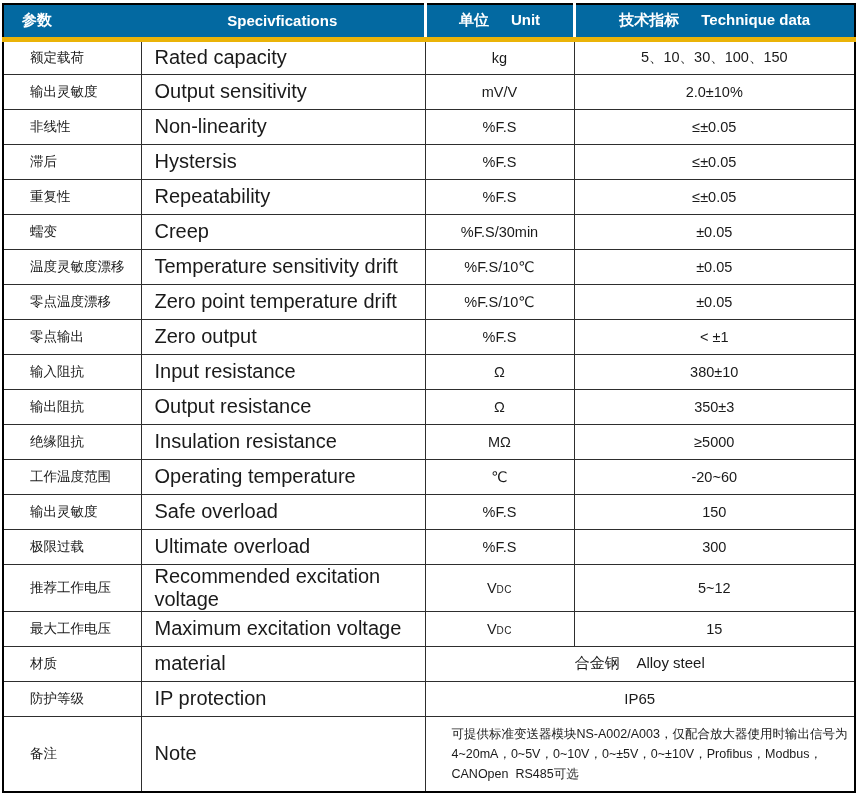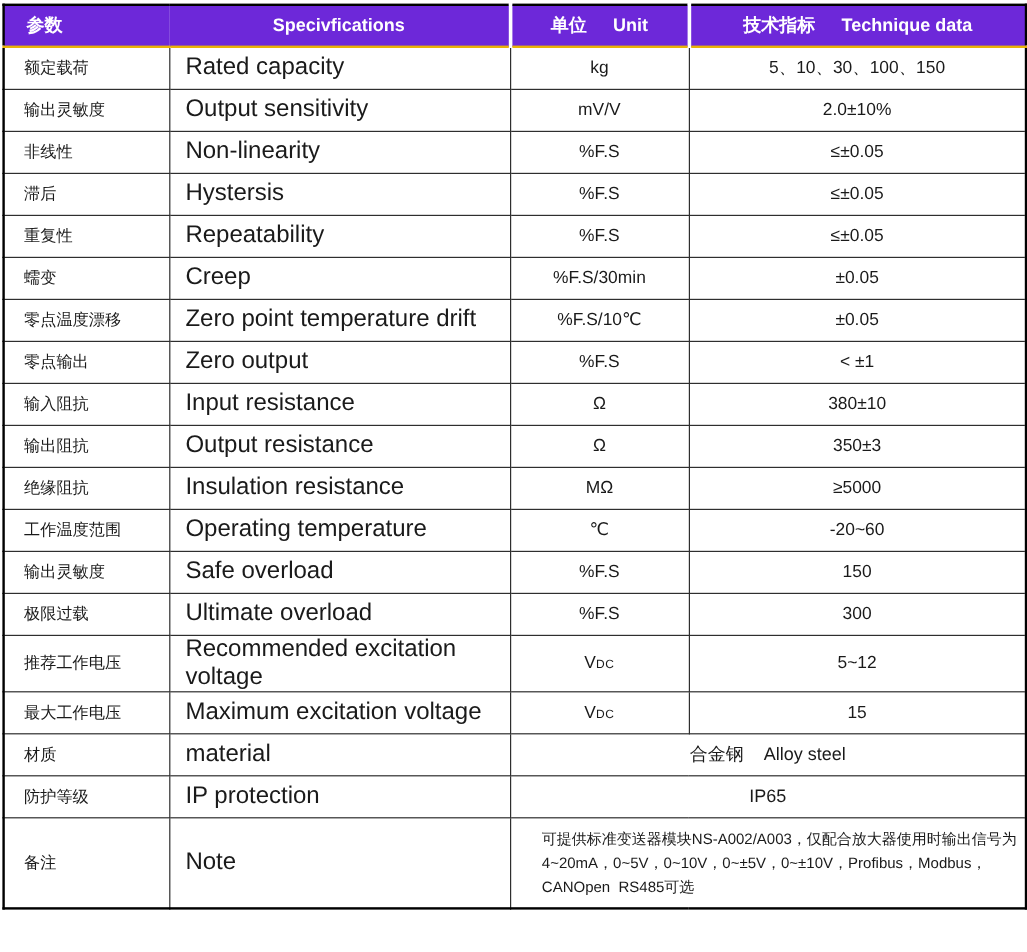--- a/index.html
+++ b/index.html
@@ -12,34 +12,34 @@
     border-collapse: collapse; table-layout: fixed;
     width: 852px; margin: 3px 2px 2px 2px;
     border: 2px solid #000;
   }
   col.w1 { width: 138px; }
   col.w2 { width: 284px; }
   col.w3 { width: 149px; }
   col.w4 { width: 281px; }
 
   thead th {
-    background: #6d28d9; color: #ffffff; font-weight: 700;
+    background: #0369a1; color: #ffffff; font-weight: 700;
     font-size: 15px; height: 35px; padding: 0;
-    border: none; border-bottom: 2px solid #eab308;
+    border: none; border-bottom: 5px solid #eab308;
   }
   th.hc1 { text-align: left; padding-left: 18px; }
   th.hc2 { text-align: center; }
   th.hc3, th.hc4 { text-align: center; border-left: 3px solid #ffffff; }
   .hgap { margin-left: 22px; }
 
   tbody td {
     border: 1px solid #2e2e2e; color: #1a1a1a;
     height: 35px; padding: 0; overflow: hidden;
   }
-  td.c1 { text-align: left; padding-left: 16px; font-size: 13.5px; }
+  td.c1 { text-align: left; padding-left: 26px; font-size: 13.5px; }
   td.c2 { text-align: left; padding-left: 13px; font-size: 20px; margin-left: 12px; }
   td.c3 { text-align: center; font-size: 14.5px; }
   td.c4 { text-align: center; font-size: 14.5px; }
   td.cm { text-align: center; font-size: 15px; white-space: pre; }
   td.note-cell {
     text-align: left; padding: 7px 26px; font-size: 12.5px;
     line-height: 1.62;
   }
   td.note-cell div { white-space: pre; }
   tr.note-row td { height: 76px; }
@@ -92,20 +92,26 @@
         <tr>
           <td class="c1">重复性</td>
           <td class="c2">Repeatability</td>
           <td class="c3"><span>%F.S</span></td>
           <td class="c4">≤±0.05</td>
         </tr>
         <tr>
           <td class="c1">蠕变</td>
           <td class="c2">Creep</td>
           <td class="c3"><span>%F.S/30min</span></td>
+          <td class="c4">±0.05</td>
+        </tr>
+        <tr>
+          <td class="c1">温度灵敏度漂移</td>
+          <td class="c2">Temperature sensitivity drift</td>
+          <td class="c3"><span>%F.S/10℃</span></td>
           <td class="c4">±0.05</td>
         </tr>
         <tr>
           <td class="c1">零点温度漂移</td>
           <td class="c2">Zero point temperature drift</td>
           <td class="c3"><span>%F.S/10℃</span></td>
           <td class="c4">±0.05</td>
         </tr>
         <tr>
           <td class="c1">零点输出</td>

